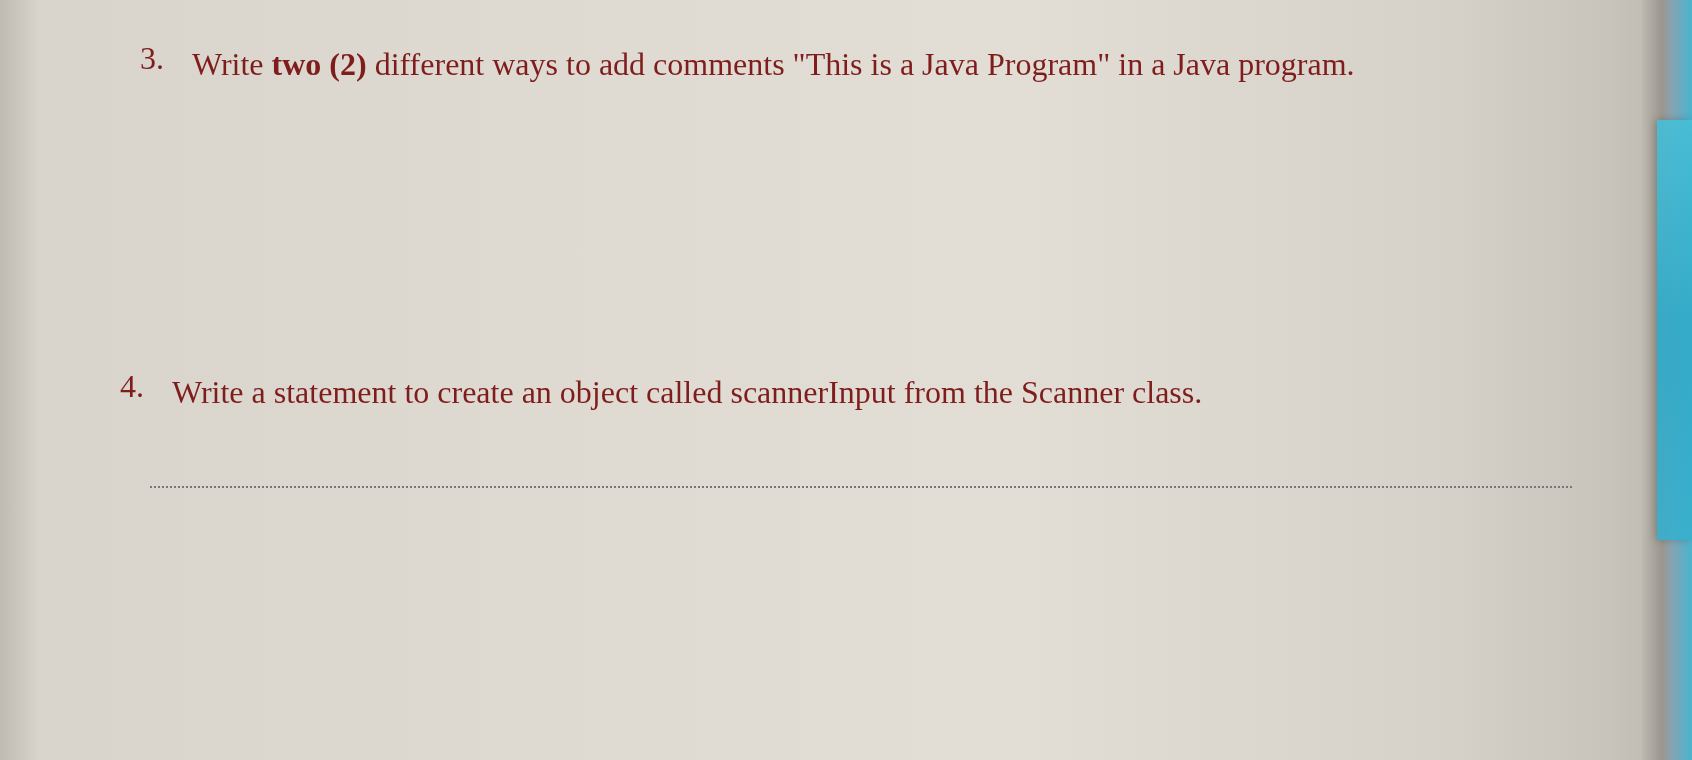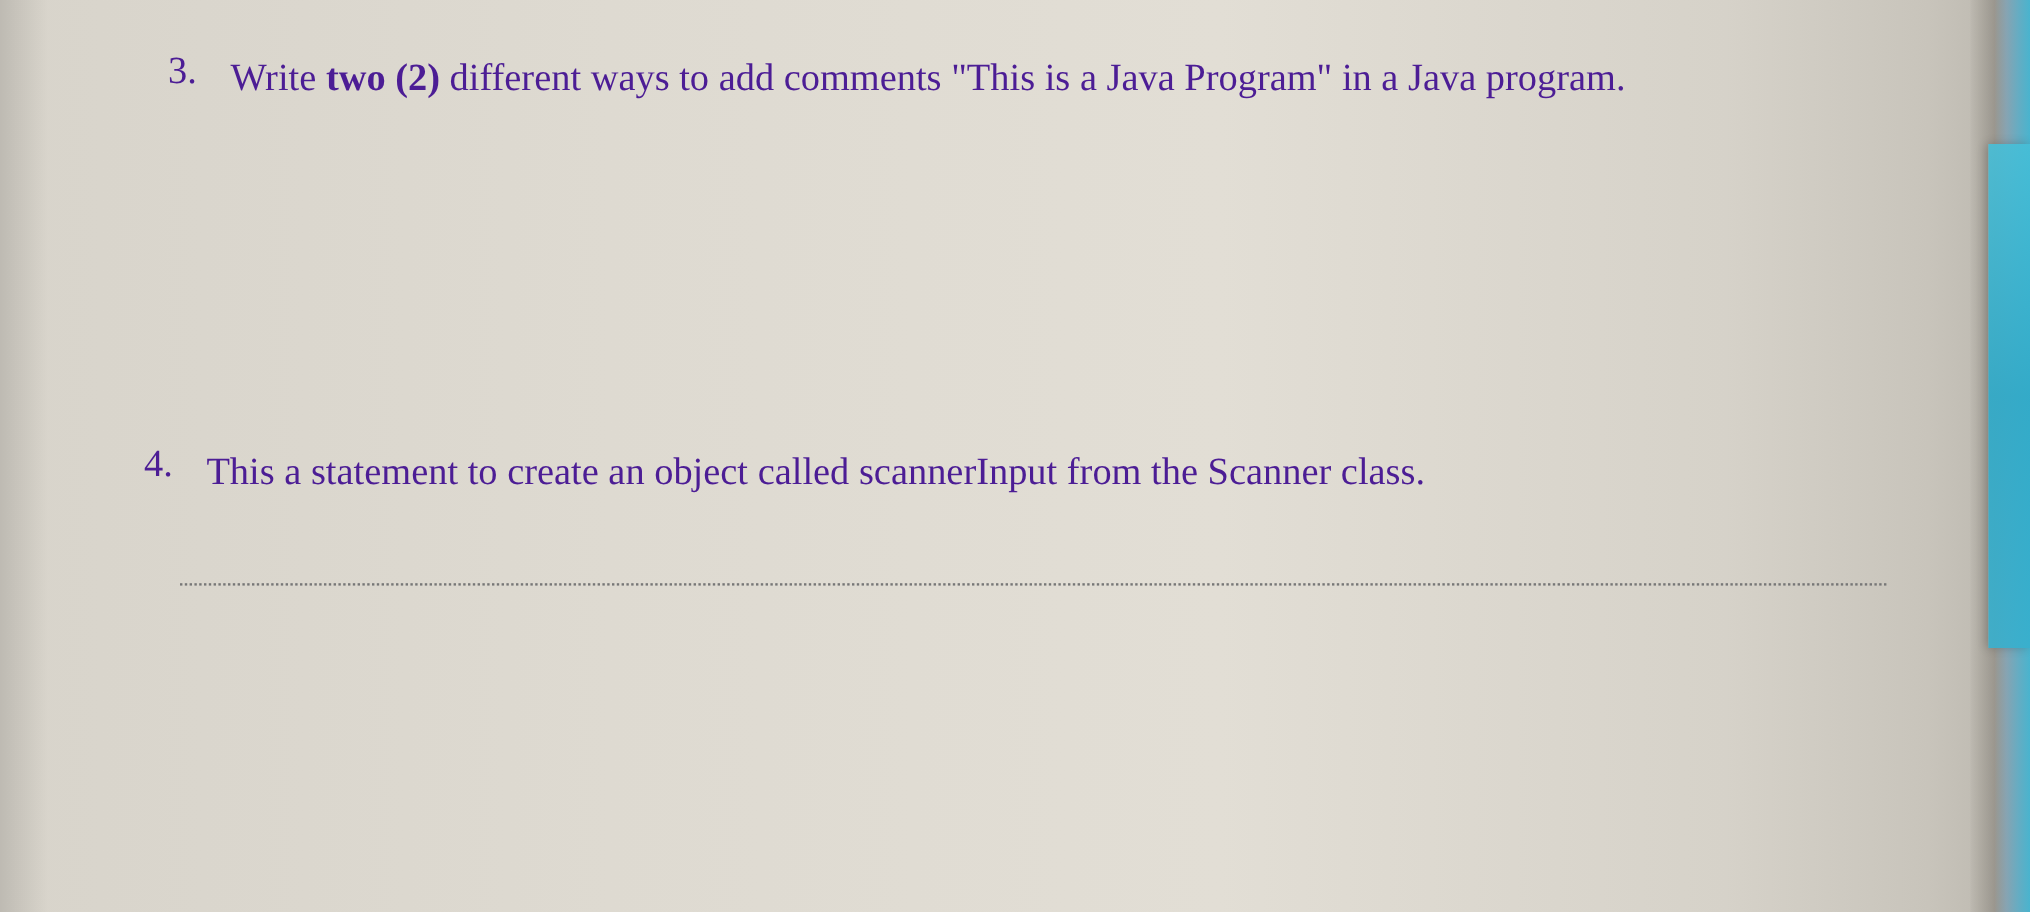--- a/index.html
+++ b/index.html
@@ -15,21 +15,21 @@
       position: relative;
       overflow: hidden;
     }
     .page {
       padding: 20px 60px 40px 60px;
       height: 100%;
       position: relative;
     }
     .question {
       margin-bottom: 50px;
-      color: #4c1d95;
+      color: #7f1d1d;
       font-family: Liberation Serif, serif;
     }
     .q3 {
       margin-top: 20px;
       padding-left: 80px;
       margin-bottom: 280px;
     }
     .q4 {
       padding-left: 60px;
       margin-bottom: 70px;
@@ -103,21 +103,21 @@
   <div class="question q3">
     <span class="question-number">3.</span>
     <span class="question-text">
       <span>Write </span><span class="bold">two (2)</span><span> different ways to add comments "This is a Java Program" in a Java program.</span>
     </span>
   </div>
 
   <div class="question q4">
     <span class="question-number">4.</span>
     <span class="question-text">
-      <span>This a statement to create an object called scannerInput from the Scanner class.</span>
+      <span>Write a statement to create an object called scannerInput from the Scanner class.</span>
     </span>
   </div>
 
 
   <hr class="dotted-line">
 
 </div>
 
 <div class="binding-edge"></div>
 <div class="blue-edge"></div>

